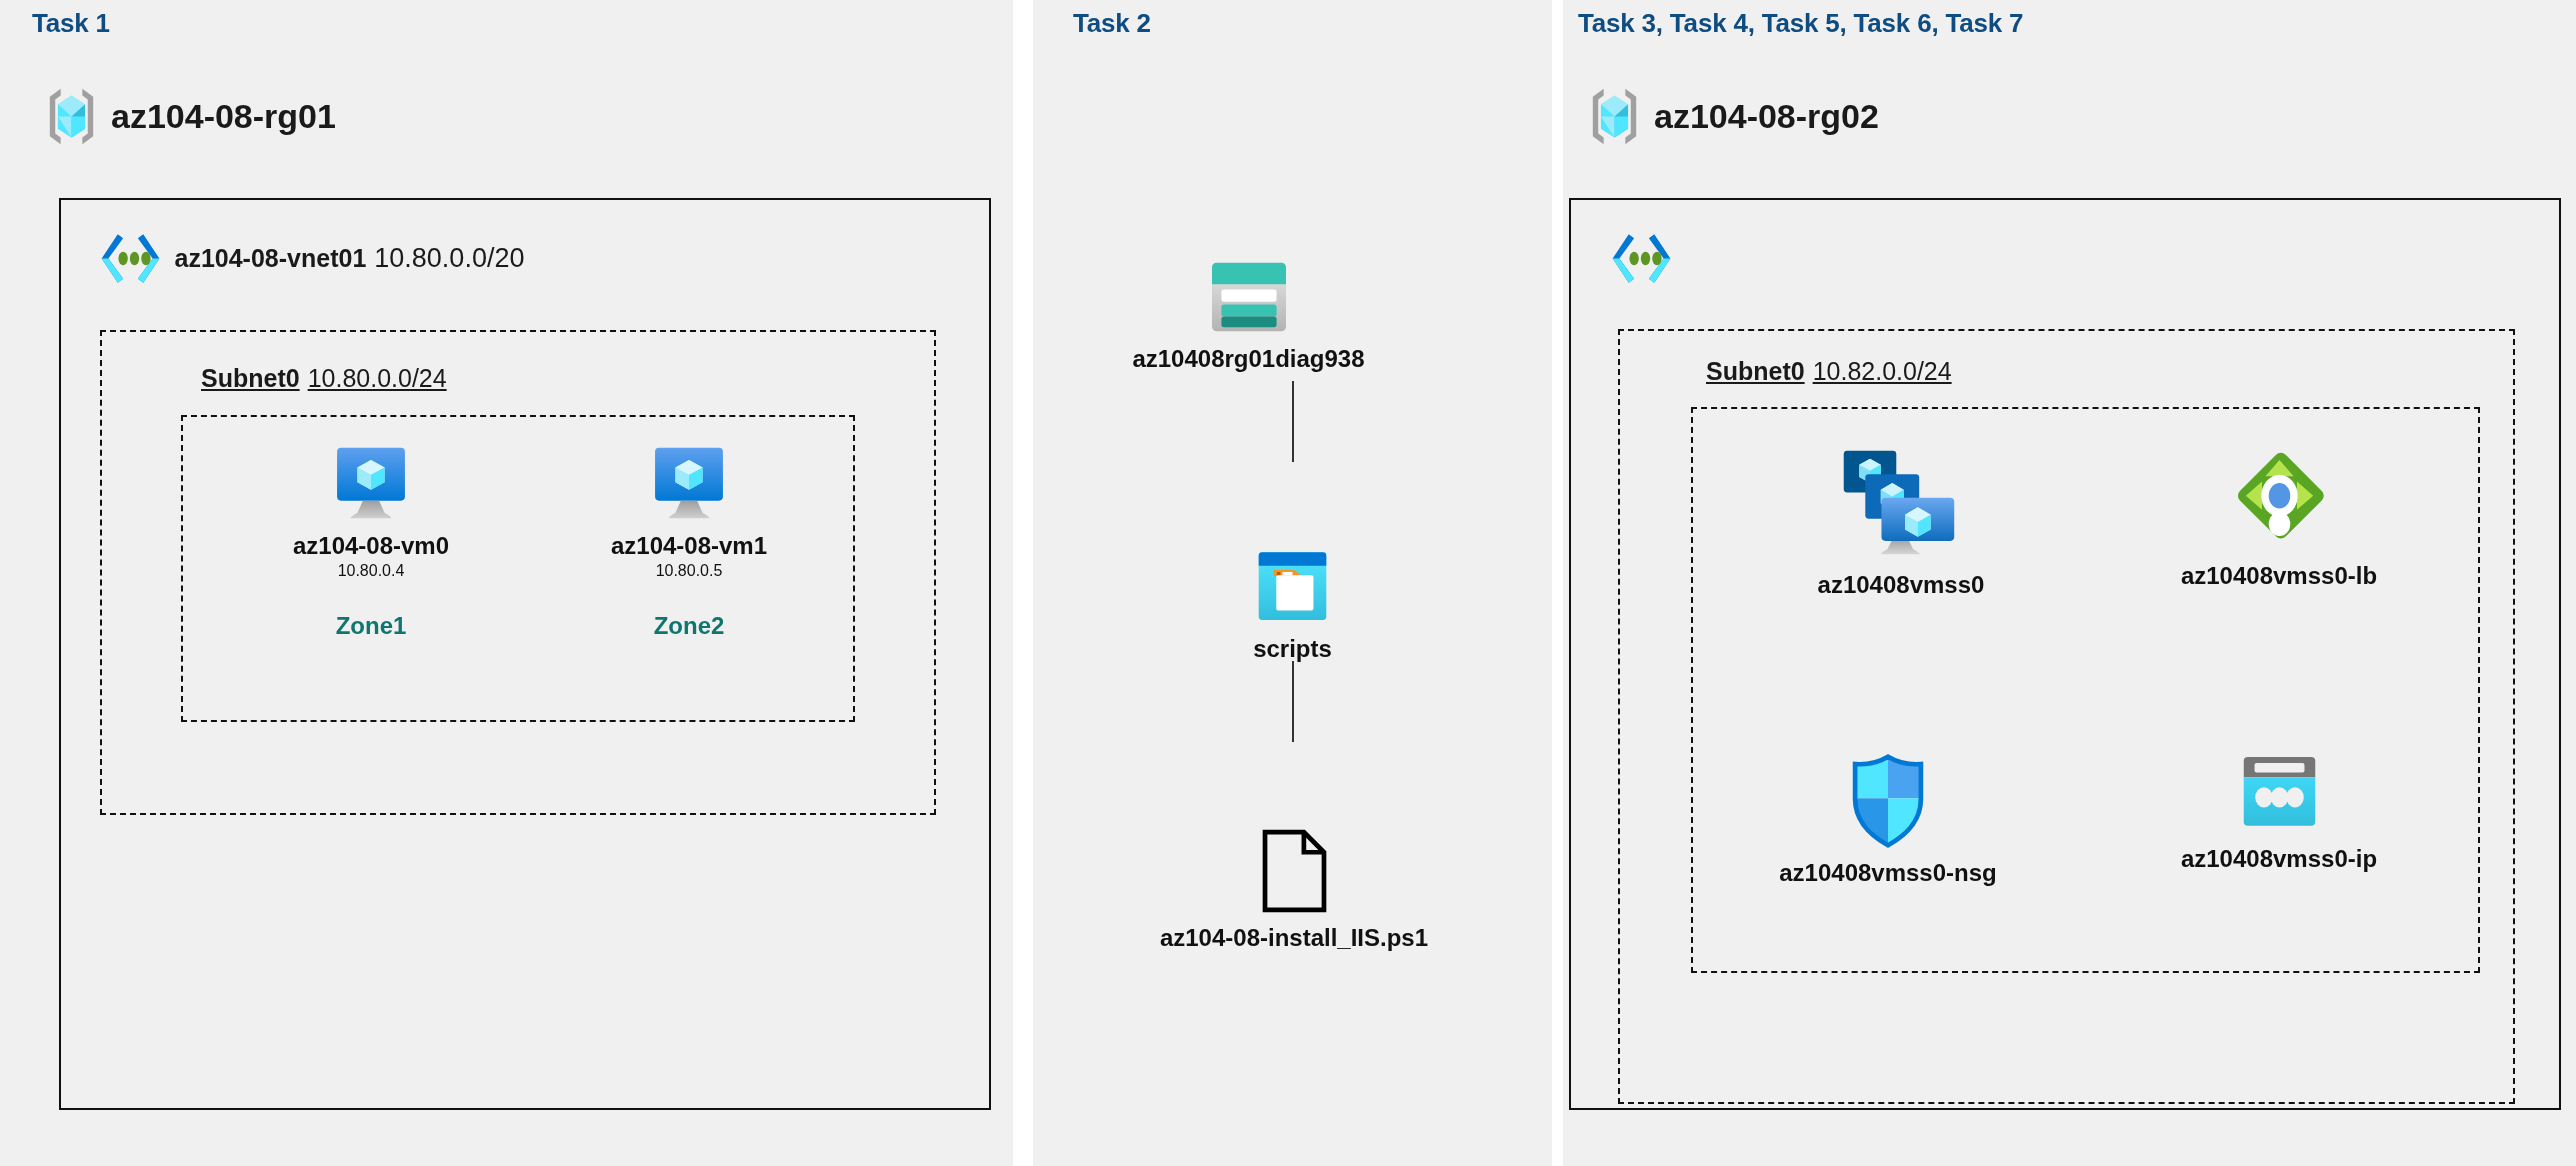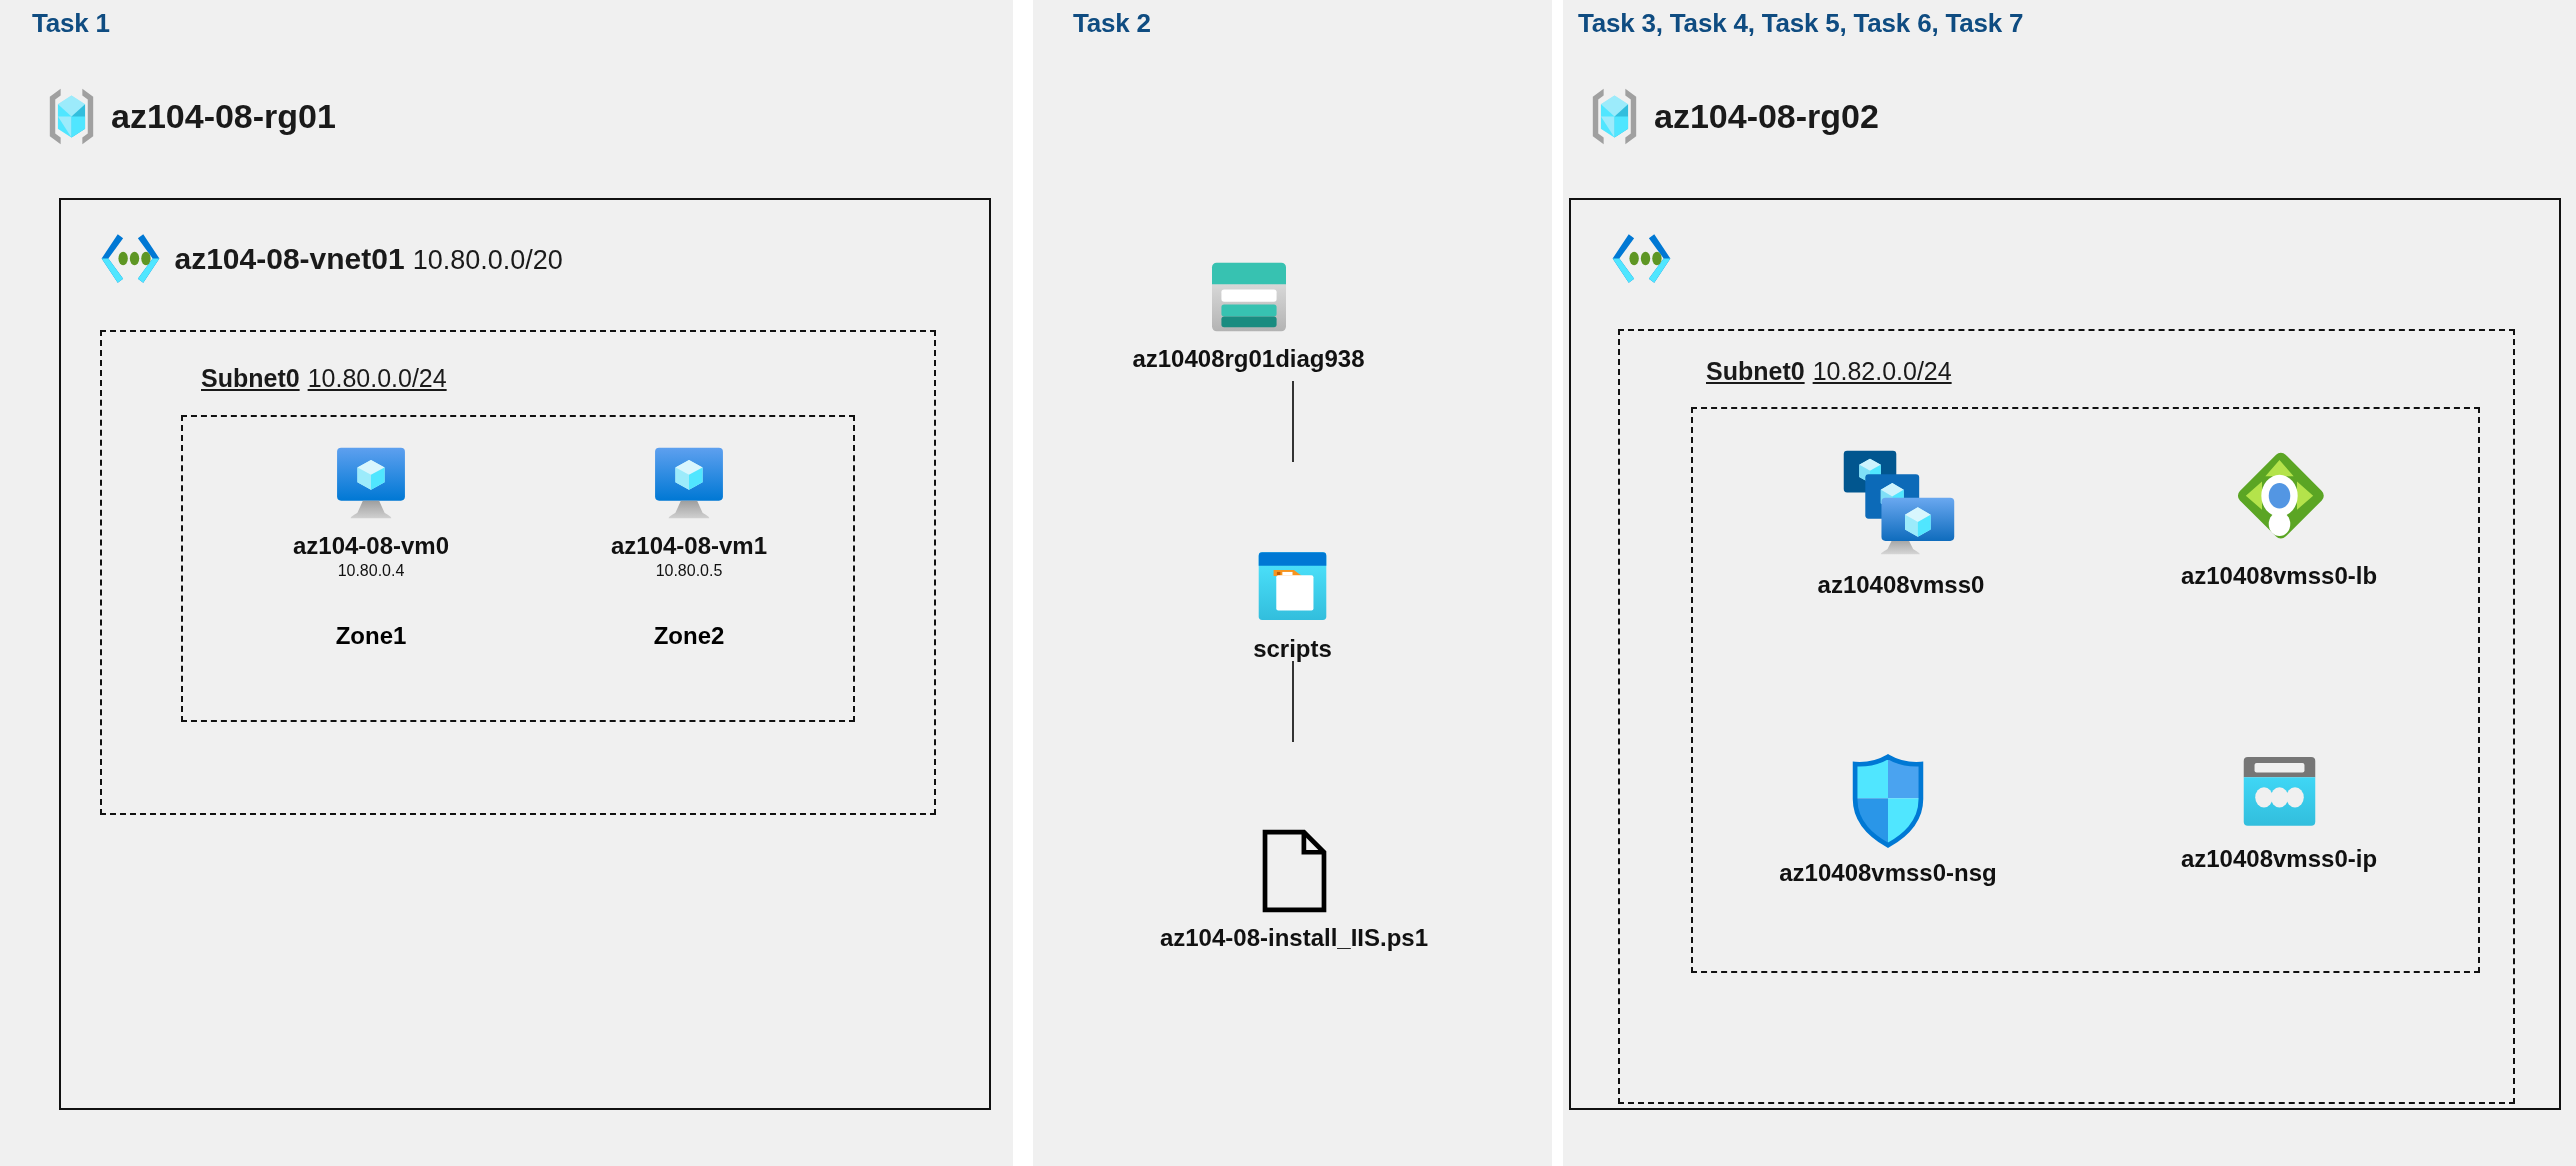--- a/index.html
+++ b/index.html
@@ -38,40 +38,40 @@
   }
 
   
   .vnet-box { position: absolute; border: 2.7px solid #111; background: transparent; }
   #vnet01-box { left: 59px;   top: 198px; width: 932px; height: 912px; }
   #vnet02-box { left: 1569px; top: 198px; width: 992px; height: 912px; }
 
   .vnet-header { position: absolute; display: flex; align-items: center; gap: 13.5px; }
   #vnet01-header { left: 100px;  top: 233px; }
   #vnet02-header { left: 1611px; top: 233px; }
-  .vnet-name { font-size: 30px; font-weight: bold; color: #1a1a1a; white-space: nowrap; }
+  .vnet-name { font-size: 25px; font-weight: bold; color: #1a1a1a; white-space: nowrap; }
   .cidr { font-size: 27px; font-weight: normal; color: #1a1a1a; margin-left: 8px; }
 
   
   .dashed-box { position: absolute; border: 2.7px dashed #111; }
   #subnet0-left    { left: 100px;  top: 330px;  width: 836px; height: 485px; }
   #vm-inner-box    { left: 181px;  top: 415px;  width: 674px; height: 307px; }
   #subnet0-right   { left: 1618px; top: 329px;  width: 897px; height: 775px; }
   #vmss-inner-box  { left: 1691px; top: 407px;  width: 789px; height: 566px; }
 
   .subnet-label { position: absolute; font-size: 25px; font-weight: bold; color: #1a1a1a; white-space: nowrap; text-decoration: underline; }
   #subnet0-left-label  { left: 201px;  top: 364px; }
   #subnet0-right-label { left: 1706px; top: 357px; }
   .subnet-label .cidr { font-size: 25px; }
 
   
   .node { position: absolute; display: flex; flex-direction: column; align-items: center; }
   .node-label { font-size: 24px; font-weight: bold; color: #111; white-space: nowrap; text-align: center; margin-top: 10.8px; }
   .node-sub   { font-size: 16px; font-weight: normal; color: #111; white-space: nowrap; text-align: center; margin-top: 2.7px; }
-  .node-zone  { font-size: 24px; font-weight: bold; color: #000000; white-space: nowrap; text-align: left; margin-top: 42px; }
+  .node-zone  { font-size: 24px; font-weight: bold; color: #0f766e; white-space: nowrap; text-align: left; margin-top: 32px; }
 
   
   .connector { position: absolute; width: 2px; background: #333; }
 
   
 
   
   .rg-icon { position: relative; width: 49px; height: 61px; }
   .rg-icon svg { display:block; }
 

